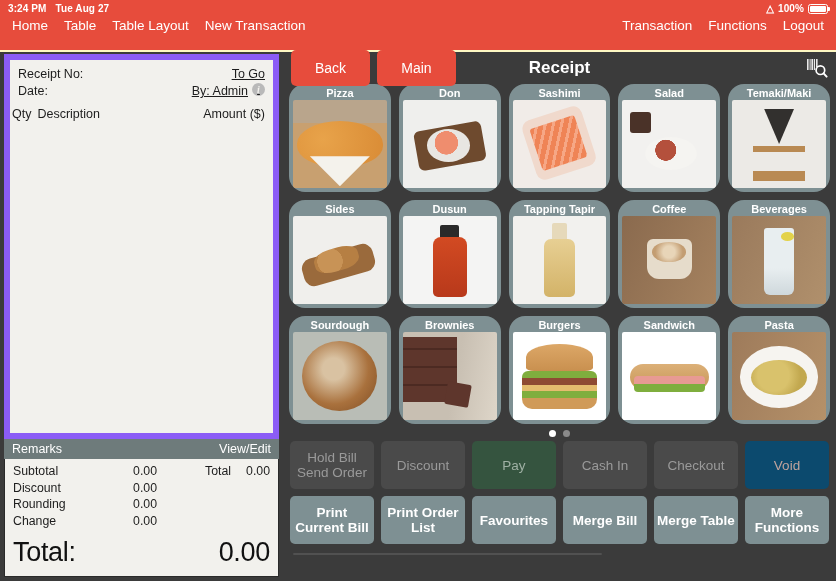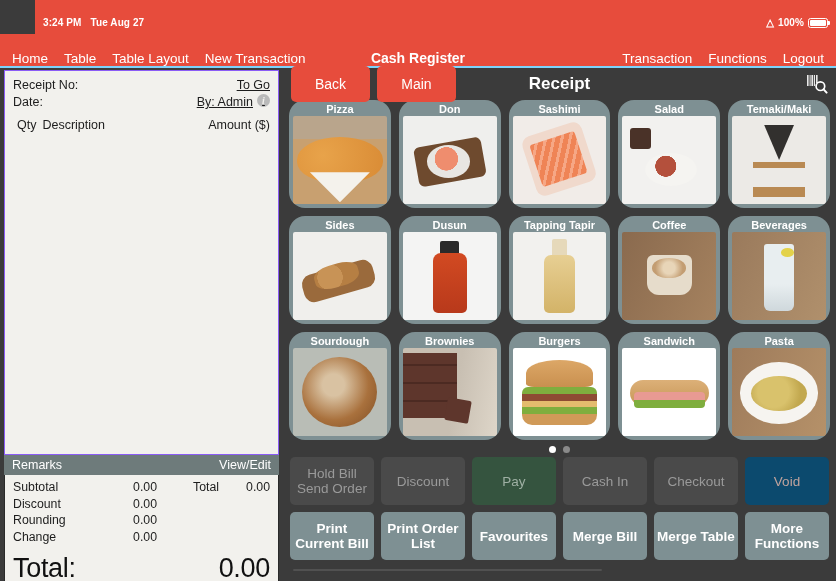--- a/index.html
+++ b/index.html
@@ -6,41 +6,41 @@
   html, body {
     width:836px; height:581px;
     background:#3b3b3b;
     font-family:"Liberation Sans", sans-serif;
     overflow:hidden;
   }
 
   
   #statusbar{
     height:18px; background:#e74c3c; color:#fff;
-    display:flex; align-items:flex-start; padding:17px 8px;
-    font-size:10px; font-weight:bold; letter-spacing:.1px;margin-left:35px;
+    display:flex; align-items:flex-end; padding:4px 8px;
+    font-size:10px; font-weight:bold; letter-spacing:.1px;
   }
   #statusbar .sb-time{ margin-right:9px; }
   #statusbar .sb-right{ margin-left:auto; display:flex; align-items:center; gap:4px; }
   .wifi-glyph{ font-size:10px; line-height:1; display:inline-block; }
   .batt{
     width:20px; height:10px; border:1.4px solid #fff; border-radius:2.5px;
     position:relative; display:inline-block;
   }
   .batt::after{
     content:""; position:absolute; right:-3px; top:2.6px;
     width:2px; height:4px; background:#fff; border-radius:0 1px 1px 0;
   }
   .batt i{ position:absolute; left:1px; top:1px; bottom:1px; width:88%; background:#fff; border-radius:1px; }
 
   
   #topnav{
     height:34px; background:#e74c3c; color:#fff;
-    display:flex; align-items:flex-end; position:relative;
-    border-bottom:2px solid #7dd3fc;
+    display:flex; align-items:flex-start; position:relative;
+    border-bottom:2px solid #fef9c3;
   }
   #topnav .nav-left{ display:flex; gap:16px; padding-left:12px; }
   #topnav .nav-right{ display:flex; gap:16px; position:absolute; right:12px; }
   #topnav .nav-item{ font-size:13.5px; color:#fff; cursor:pointer; white-space:nowrap; }
   #topnav .nav-title{
     position:absolute; left:0; right:0; text-align:center;
     font-size:14px; font-weight:bold; pointer-events:none;
   }
 
   
@@ -48,48 +48,48 @@
 
   
   #receipt-panel{
     width:283px; background:#3b3b3b;
     padding:2px 4px 4px 4px;
     display:flex; flex-direction:column;
   }
   .paper{
     background:#f2f1ed; color:#1d1d1d;
     flex:1; display:flex; flex-direction:column;
-    border:1px solid #8b5cf6;
+    border:6px solid #8b5cf6;
   }
   .rcpt-head{ padding:6px 8px 2px 8px; font-size:12.5px; }
   .rcpt-row{ display:flex; justify-content:space-between; align-items:center; line-height:17px; }
   .rcpt-row .r{ display:flex; align-items:flex-start; gap:4px;text-decoration:underline; }
   .info-dot{
     width:13px; height:13px; border-radius:50%; background:#b9b9b9;
     color:#f2f1ed; font-size:10px; font-weight:bold; font-style:italic;
     display:inline-flex; align-items:center; justify-content:center;
     font-family:"Liberation Serif", serif;
   }
-  .col-head{ display:flex; justify-content:space-between; font-size:12.5px; padding:5px 8px 0 12px; }
+  .col-head{ display:flex; justify-content:space-between; font-size:12.5px; padding:5px 8px 0 2px; }
   .col-head .qd{ display:flex; gap:6px; }
   .items-area{ flex:1; }
 
   .remarks-bar{
     background:#6e7b7b; color:#fff; font-size:12.5px;
     display:flex; justify-content:space-between;
     padding:3px 8px; cursor:pointer;
   }
   .totals{
     background:#f2f1ed; color:#1d1d1d; padding:4px 8px 2px 8px;
     border-left:1px solid #2a2a2a; border-right:1px solid #2a2a2a;
   }
   .tot-line{ display:flex; font-size:12.3px; line-height:16.5px; }
   .tot-line .lbl{ width:82px; }
   .tot-line .val{ width:62px; text-align:right; }
-  .tot-line .lbl2{ width:62px; text-align:right; padding-left:10px; }
+  .tot-line .lbl2{ width:74px; text-align:right; padding-left:10px; }
   .tot-line .val2{ flex:1; text-align:right; }
   .grand{
     background:#f2f1ed; color:#111;
     display:flex; justify-content:space-between; align-items:baseline;
     padding:6px 8px 8px 8px; border:1px solid #2a2a2a; border-top:none;
   }
   .grand .g-lbl{ font-size:27px; letter-spacing:-.3px; }
   .grand .g-val{ font-size:27px; letter-spacing:-.3px; }
 
   
@@ -256,21 +256,20 @@
   </span>
 </div>
 
 <div id="topnav">
   <div class="nav-left">
     <span class="nav-item">Home</span>
     <span class="nav-item">Table</span>
     <span class="nav-item">Table Layout</span>
     <span class="nav-item">New Transaction</span>
   </div>
-  <div class="nav-title">Cash Register</div>
   <div class="nav-right">
     <span class="nav-item">Transaction</span>
     <span class="nav-item">Functions</span>
     <span class="nav-item">Logout</span>
   </div>
 </div>
 
 <div id="body">
 
   <div id="receipt-panel">

